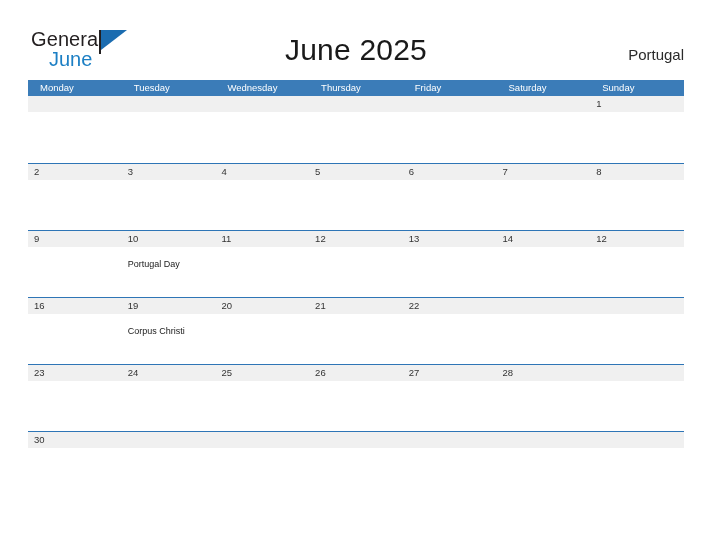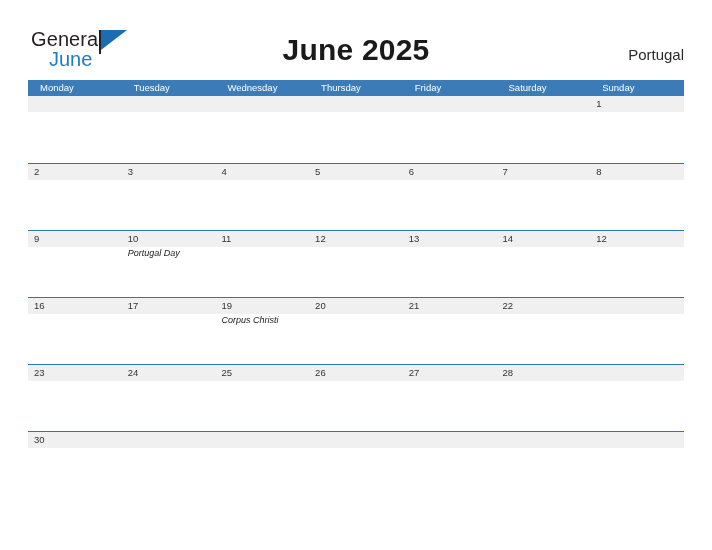--- a/index.html
+++ b/index.html
@@ -74,21 +74,21 @@
 
   .month-title {
     position: absolute;
     left: 0;
     top: 33px;
     width: 712px;
     text-align: center;
     font-size: 30px;
     color: #1a1a1a;
     font-family: "Liberation Sans", sans-serif;
-    font-weight: 700;
+    font-weight: 400;
     letter-spacing: 0.2px;
   }
 
   .country-label {
     position: absolute;
     right: 28px;
     top: 46px;
     font-size: 15px;
     color: #2b2b2b;
     font-family: "Liberation Sans", sans-serif;
@@ -159,22 +159,21 @@
     font-size: 9.5px;
     line-height: 16px;
     color: #333333;
     font-family: "Liberation Sans", sans-serif;
     display: block;
     height: 16px;
   }
   .day-events {
     position: relative;
     z-index: 2;
-    padding-top: 1px;
-    font-style: italic;
+    padding-top: 12px;
   }
   .event {
     font-size: 9px;
     line-height: 11px;
     color: #1a1a1a;
     font-family: "Liberation Sans", sans-serif;
     white-space: nowrap;
   }
   .day-cell.empty .day-number {
     visibility: hidden;
@@ -317,24 +316,20 @@
           </div>
         </div>
         <div class="week-row">
           <div class="band"></div>
           <div class="cells">
             <div class="day-cell">
               <span class="day-number">16</span>
               <div class="day-events"></div>
             </div>
             <div class="day-cell">
-              <span class="day-number">17</span>
-              <div class="day-events"></div>
-            </div>
-            <div class="day-cell">
               <span class="day-number">19</span>
               <div class="day-events">
                 <div class="event">Corpus Christi</div>
               </div>
             </div>
             <div class="day-cell">
               <span class="day-number">20</span>
               <div class="day-events"></div>
             </div>
             <div class="day-cell">

